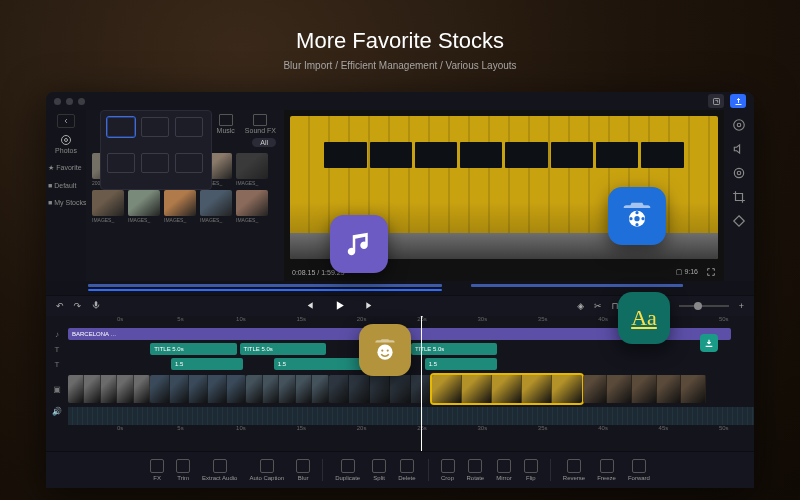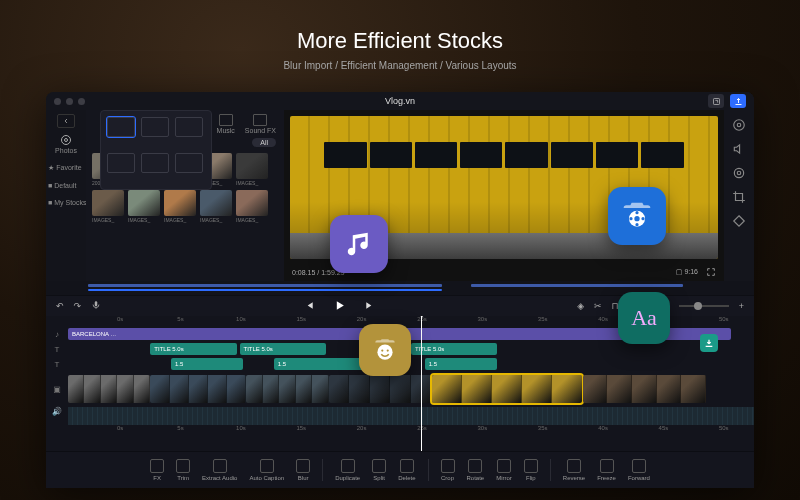--- a/index.html
+++ b/index.html
@@ -46,21 +46,21 @@
   .prevbar .r{display:flex;gap:8px;align-items:center;}
   .rcol{width:30px;background:#14151c;display:flex;flex-direction:column;align-items:center;gap:10px;padding-top:8px;color:#888;}
   .rcol .ri{width:14px;height:14px;display:flex;align-items:center;justify-content:center;}
   
   .ov{position:absolute;border-radius:14px;display:flex;align-items:center;justify-content:center;z-index:20;box-shadow:0 6px 18px rgba(0,0,0,.5);}
   .ov svg{display:block;}
   .ov.music{left:284px;top:123px;width:58px;height:58px;background:#6b5bc3;}
   .ov.video{left:562px;top:95px;width:58px;height:58px;background:#1e6fd9;}
   .ov.emoji{left:313px;top:232px;width:52px;height:52px;background:#b3933b;}
   .ov.text{left:572px;top:200px;width:52px;height:52px;background:#0f6d62;}
-  .ov.text span{font-size:22px;color:#f0abfc;font-family:Georgia,serif;}
+  .ov.text span{font-size:22px;color:#fde047;font-family:Georgia,serif;text-decoration:underline;}
   .corner{position:absolute;right:36px;top:242px;width:18px;height:18px;border-radius:4px;background:#1a9b88;display:flex;align-items:center;justify-content:center;color:#fff;font-size:11px;z-index:15;}
   
   .lower{height:207px;background:#14151d;display:flex;flex-direction:column;}
   .scrub{height:14px;position:relative;background:#12131a;}
   .scrub .band{position:absolute;top:3px;height:3px;border-radius:1px;}
   .transport{height:20px;display:flex;align-items:center;justify-content:space-between;padding:0 10px;color:#aaa;font-size:9px;background:#15161f;border-top:1px solid #0d0e14;}
   .transport .l, .transport .r{display:flex;gap:10px;align-items:center;}
   .transport .c{display:flex;gap:18px;align-items:center;}
   .tl{flex:1;position:relative;background:#13141c;overflow:hidden;}
   .ruler{height:10px;font-size:6px;color:#666;display:flex;padding-left:44px;}
@@ -84,32 +84,31 @@
   .tools{height:36px;background:#14151e;border-top:1px solid #0c0d13;display:flex;align-items:center;justify-content:center;gap:0;font-size:6px;color:#999;}
   .tools .grp{display:flex;gap:12px;padding:0 12px;border-right:1px solid #2a2b34;}
   .tools .grp:last-child{border-right:none;}
   .tools .btn{display:flex;flex-direction:column;align-items:center;gap:2px;}
   .tools .btn .ic{width:12px;height:12px;border:1px solid #555;border-radius:2px;}
   svg{overflow:visible;}
 </style>
 </head>
 <body>
 
-<div class="headline">More Efficient Stocks</div>
+<div class="headline">More Favorite Stocks</div>
 <div class="tagline">Blur Import / Efficient Management / Various Layouts</div>
 
 <div class="app">
 
   <div class="titlebar">
     <div class="traffic">
       <div class="dot"></div>
       <div class="dot"></div>
       <div class="dot"></div>
     </div>
-    <div class="title">Vlog.vn</div>
     <div class="title-actions">
       <div class="chip">
         <svg width="9" height="9" viewBox="0 0 24 24" fill="none" stroke="#bbb" stroke-width="2">
             <rect x="4" y="4" width="16" height="16" rx="2"></rect>
             <path d="M9 9h6v6"></path>
           </svg>
       </div>
       <div class="chip accent">
         <svg width="9" height="9" viewBox="0 0 24 24" fill="none" stroke="#fff" stroke-width="2.5">
             <path d="M12 16V4m0 0l-4 4m4-4l4 4"></path>

